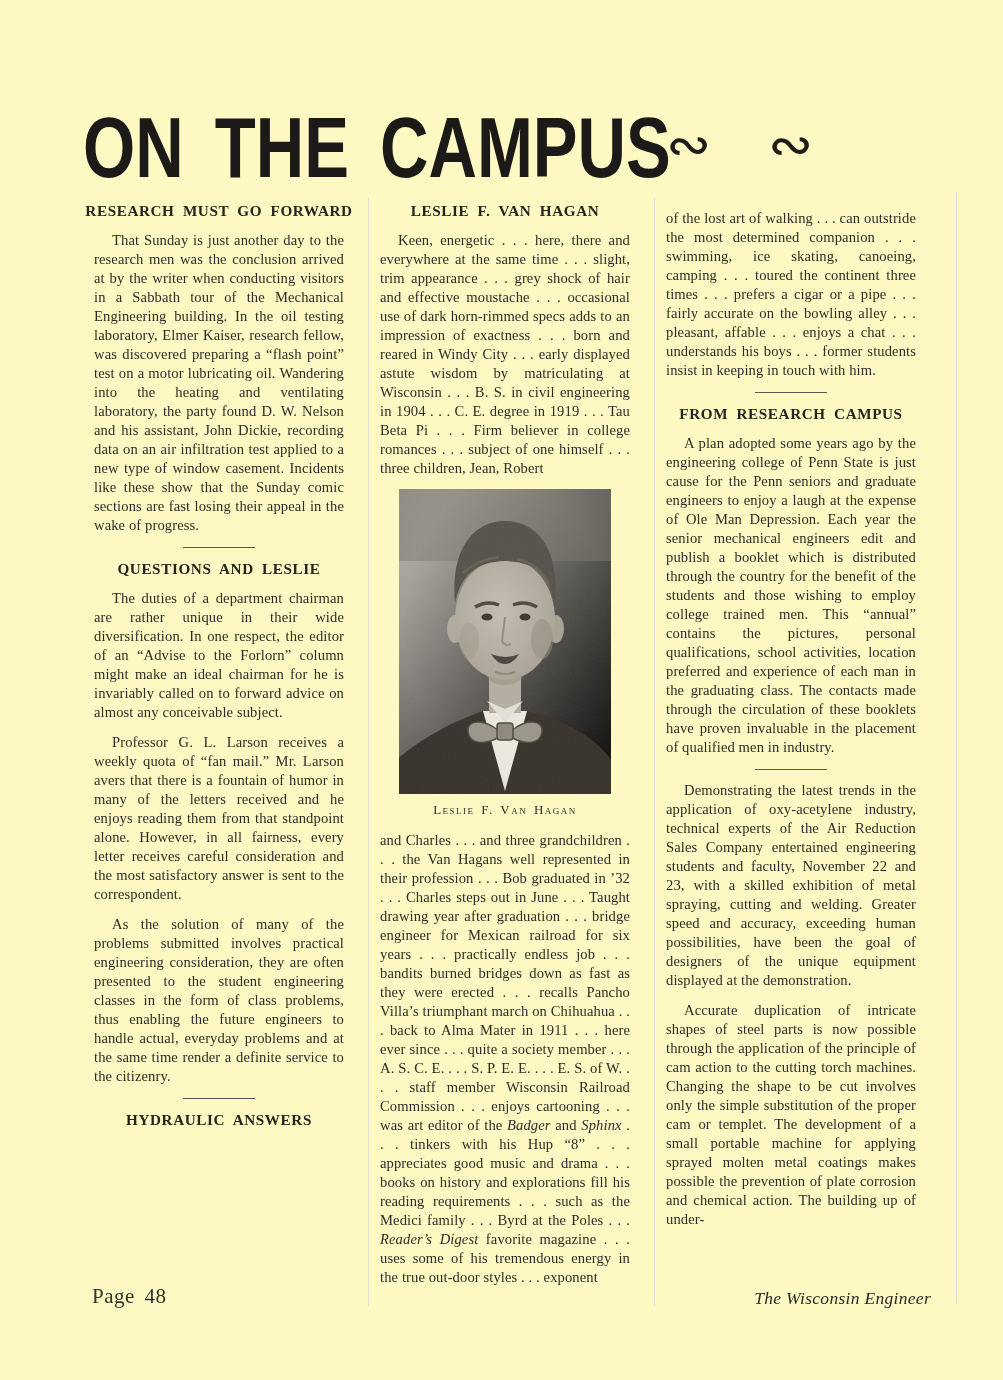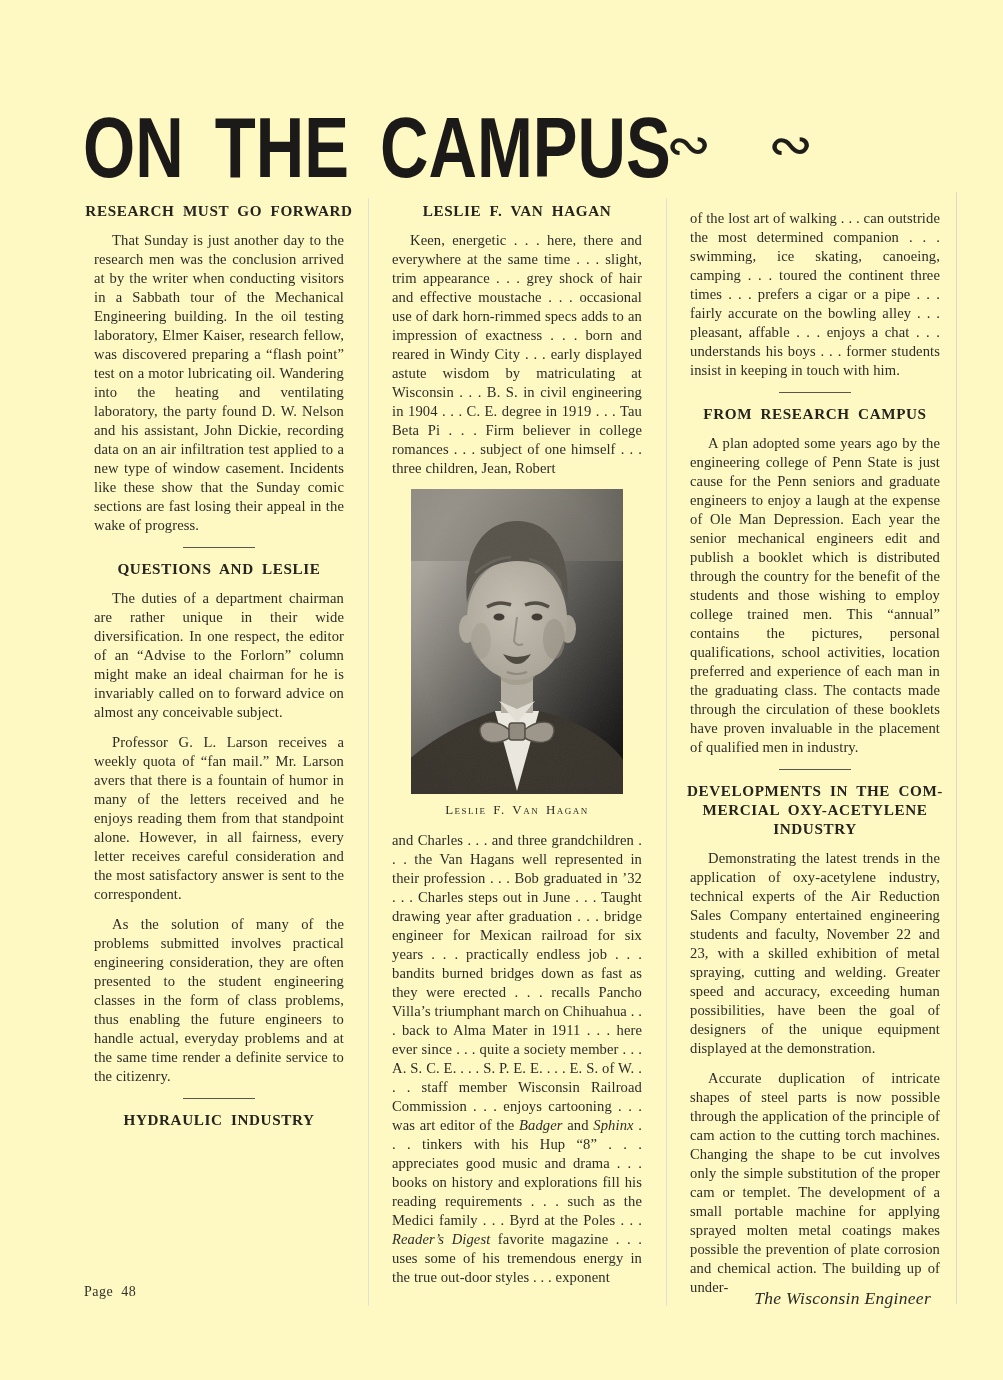--- a/index.html
+++ b/index.html
@@ -30,21 +30,21 @@
   }
   .o1 { left:666px; }
   .o2 { left:768px; }
 
   .columns {
     position:absolute; left:83px; top:198px;
     width:868px; height:1108px;
     display:flex; overflow:hidden;
   }
   .col { width:272px; flex:0 0 272px; }
-  .col + .col { margin-left:13px; padding-left:12px; border-left:1px solid #e3e0d8; }
+  .col + .col { margin-left:13px; padding-left:0; border-left:1px solid #e3e0d8; }
 
   .heading {
     margin:3px 0 7px;
     font-size:15.2px; line-height:19px;
     font-weight:700;
     letter-spacing:0.6px; word-spacing:4px;
     text-align:center;
     white-space:pre-line;
     color:#26241f;
   }
@@ -65,22 +65,22 @@
   .photo-block svg { display:block; }
   .caption {
     margin-top:8px;
     font-variant:small-caps;
     font-size:13px; letter-spacing:1.5px; word-spacing:2px;
     text-align:center; color:#2e2c28;
   }
   .after-photo { margin-top:13px; }
 
   .footer-left {
-    position:absolute; left:84px; top:1284px;
-    font-size:14px; letter-spacing:0.5px; word-spacing:4px; color:#33312c;
+    position:absolute; left:92px; top:1284px;
+    font-size:21px; letter-spacing:0.5px; word-spacing:4px; color:#33312c;
   }
   .footer-right {
     position:absolute; right:72px; top:1288px;
     font-style:italic; font-size:17.5px; letter-spacing:0.3px; color:#2b2925;
   }
   .edge-line {
     position:absolute; left:956px; top:192px;
     width:1px; height:1112px; background:#dcd9d0;
   }
 </style>
@@ -99,21 +99,21 @@
       <h2 class="heading">RESEARCH MUST GO FORWARD</h2>
       <p class="body indent">That Sunday is just another day to the research men was the conclusion arrived at by the writer when conducting visitors in a Sabbath tour of the Mechanical Engineering building. In the oil testing laboratory, Elmer Kaiser, research fellow, was discovered preparing a “flash point” test on a motor lubricating oil. Wandering into the heating and ventilating laboratory, the party found D. W. Nelson and his assistant, John Dickie, recording data on an air infiltration test applied to a new type of window casement. Incidents like these show that the Sunday comic sections are fast losing their appeal in the wake of progress.</p>
       <div class="divider"></div>
 
       <h2 class="heading">QUESTIONS AND LESLIE</h2>
       <p class="body indent">The duties of a department chairman are rather unique in their wide diversification. In one respect, the editor of an “Advise to the Forlorn” column might make an ideal chairman for he is invariably called on to forward advice on almost any conceivable subject.</p>
       <p class="body indent">Professor G. L. Larson receives a weekly quota of “fan mail.” Mr. Larson avers that there is a fountain of humor in many of the letters received and he enjoys reading them from that standpoint alone. However, in all fairness, every letter receives careful consideration and the most satisfactory answer is sent to the correspondent.</p>
       <p class="body indent">As the solution of many of the problems submitted involves practical engineering consideration, they are often presented to the student engineering classes in the form of class problems, thus enabling the future engineers to handle actual, everyday problems and at the same time render a definite service to the citizenry.</p>
       <div class="divider"></div>
 
-      <h2 class="heading">HYDRAULIC INDUSTRY</h2>
+      <h2 class="heading">HYDRAULIC ANSWERS</h2>
     </section>
 
     <section class="col">
       <h2 class="heading">LESLIE F. VAN HAGAN</h2>
       <p class="body indent">Keen, energetic . . . here, there and everywhere at the same time . . . slight, trim appearance . . . grey shock of hair and effective moustache . . . occasional use of dark horn-rimmed specs adds to an impression of exactness . . . born and reared in Windy City . . . early displayed astute wisdom by matriculating at Wisconsin . . . B. S. in civil engineering in 1904 . . . C. E. degree in 1919 . . . Tau Beta Pi . . . Firm believer in college romances . . . subject of one himself . . . three children, Jean, Robert</p>
 
       <figure class="photo-block" style="margin:9px auto 0;">
         <svg width="212" height="305" viewBox="0 0 212 305" xmlns="http://www.w3.org/2000/svg">
           <defs>
             <linearGradient id="bg" x1="0" y1="0" x2="1" y2="1">
@@ -169,23 +169,20 @@
     </section>
 
     <section class="col">
       <p class="body">of the lost art of walking . . . can outstride the most determined companion . . . swimming, ice skating, canoeing, camping . . . toured the continent three times . . . prefers a cigar or a pipe . . . fairly accurate on the bowling alley . . . pleasant, affable . . . enjoys a chat . . . understands his boys . . . former students insist in keeping in touch with him.</p>
       <div class="divider"></div>
 
       <h2 class="heading">FROM RESEARCH CAMPUS</h2>
       <p class="body indent">A plan adopted some years ago by the engineering college of Penn State is just cause for the Penn seniors and graduate engineers to enjoy a laugh at the expense of Ole Man Depression. Each year the senior mechanical engineers edit and publish a booklet which is distributed through the country for the benefit of the students and those wishing to employ college trained men. This “annual” contains the pictures, personal qualifications, school activities, location preferred and experience of each man in the graduating class. The contacts made through the circulation of these booklets have proven invaluable in the placement of qualified men in industry.</p>
       <div class="divider"></div>
 
-      <h2 class="heading">DEVELOPMENTS IN THE COM-
-MERCIAL OXY-ACETYLENE
-INDUSTRY</h2>
       <p class="body indent">Demonstrating the latest trends in the application of oxy-acetylene industry, technical experts of the Air Reduction Sales Company entertained engineering students and faculty, November 22 and 23, with a skilled exhibition of metal spraying, cutting and welding. Greater speed and accuracy, exceeding human possibilities, have been the goal of designers of the unique equipment displayed at the demonstration.</p>
       <p class="body indent">Accurate duplication of intricate shapes of steel parts is now possible through the application of the principle of cam action to the cutting torch machines. Changing the shape to be cut involves only the simple substitution of the proper cam or templet. The development of a small portable machine for applying sprayed molten metal coatings makes possible the prevention of plate corrosion and chemical action. The building up of under-</p>
     </section>
 
   </div>
 
   <div class="footer-left">Page 48</div>
   <div class="footer-right">The Wisconsin Engineer</div>
   <div class="edge-line"></div>
 

